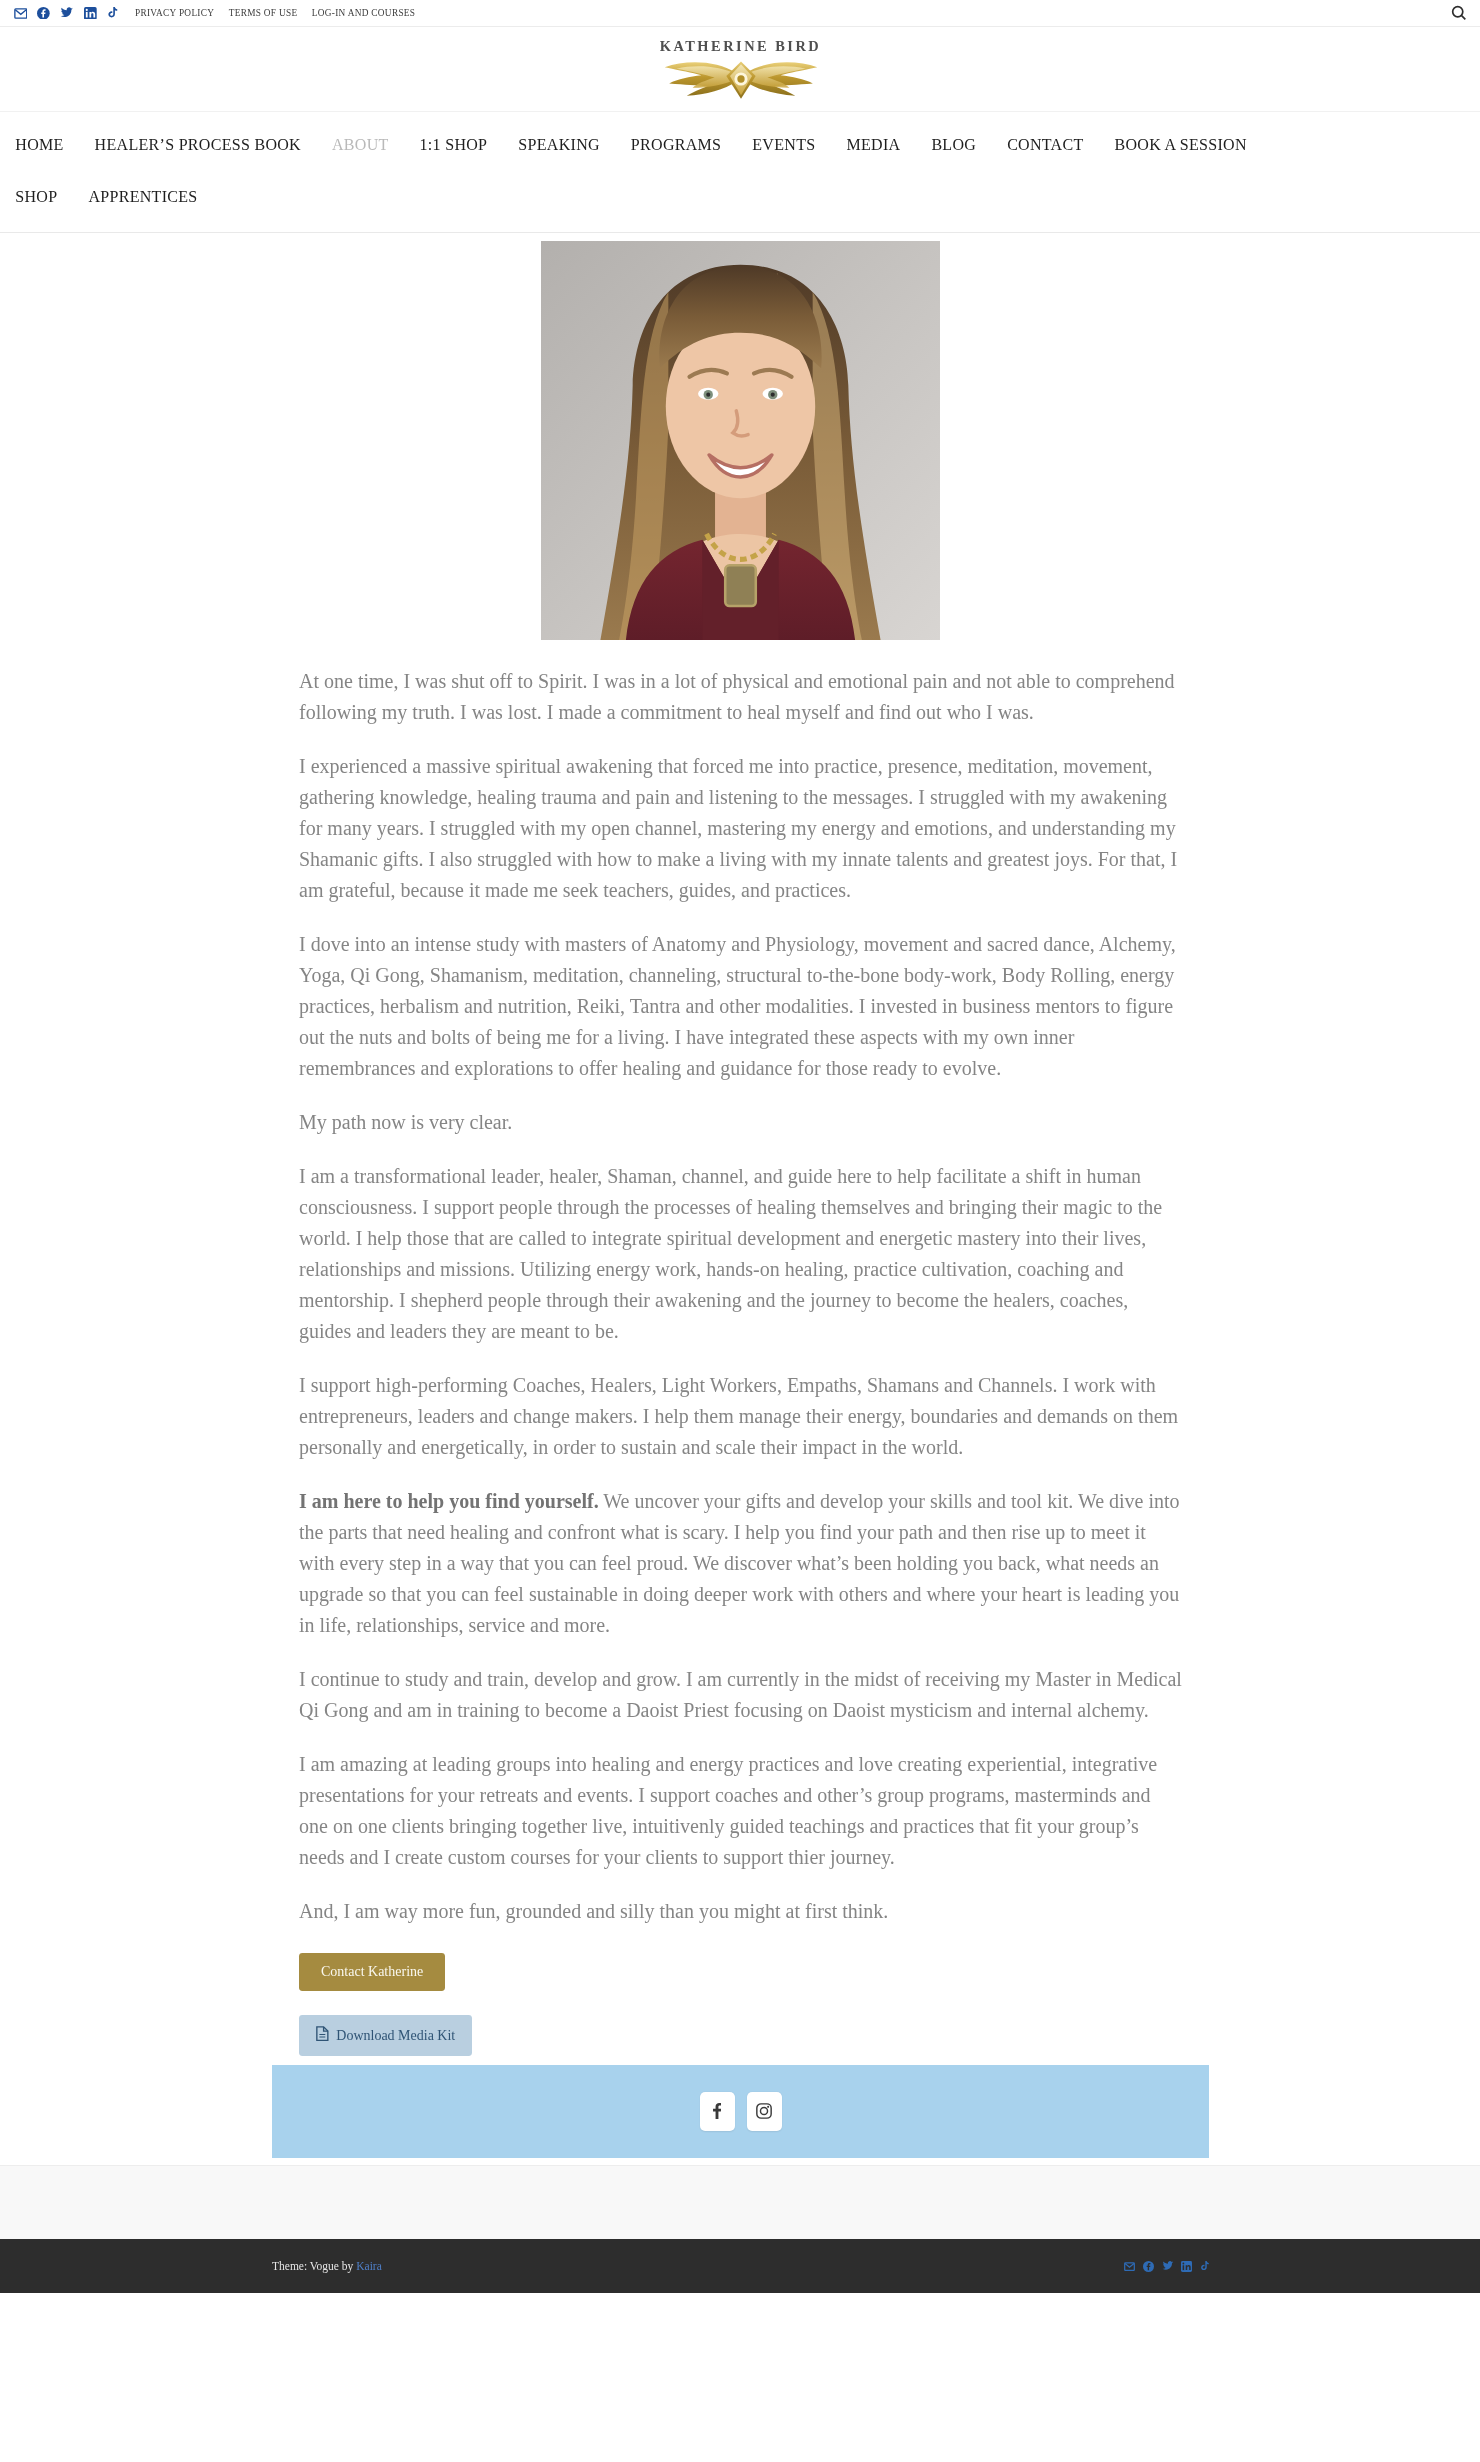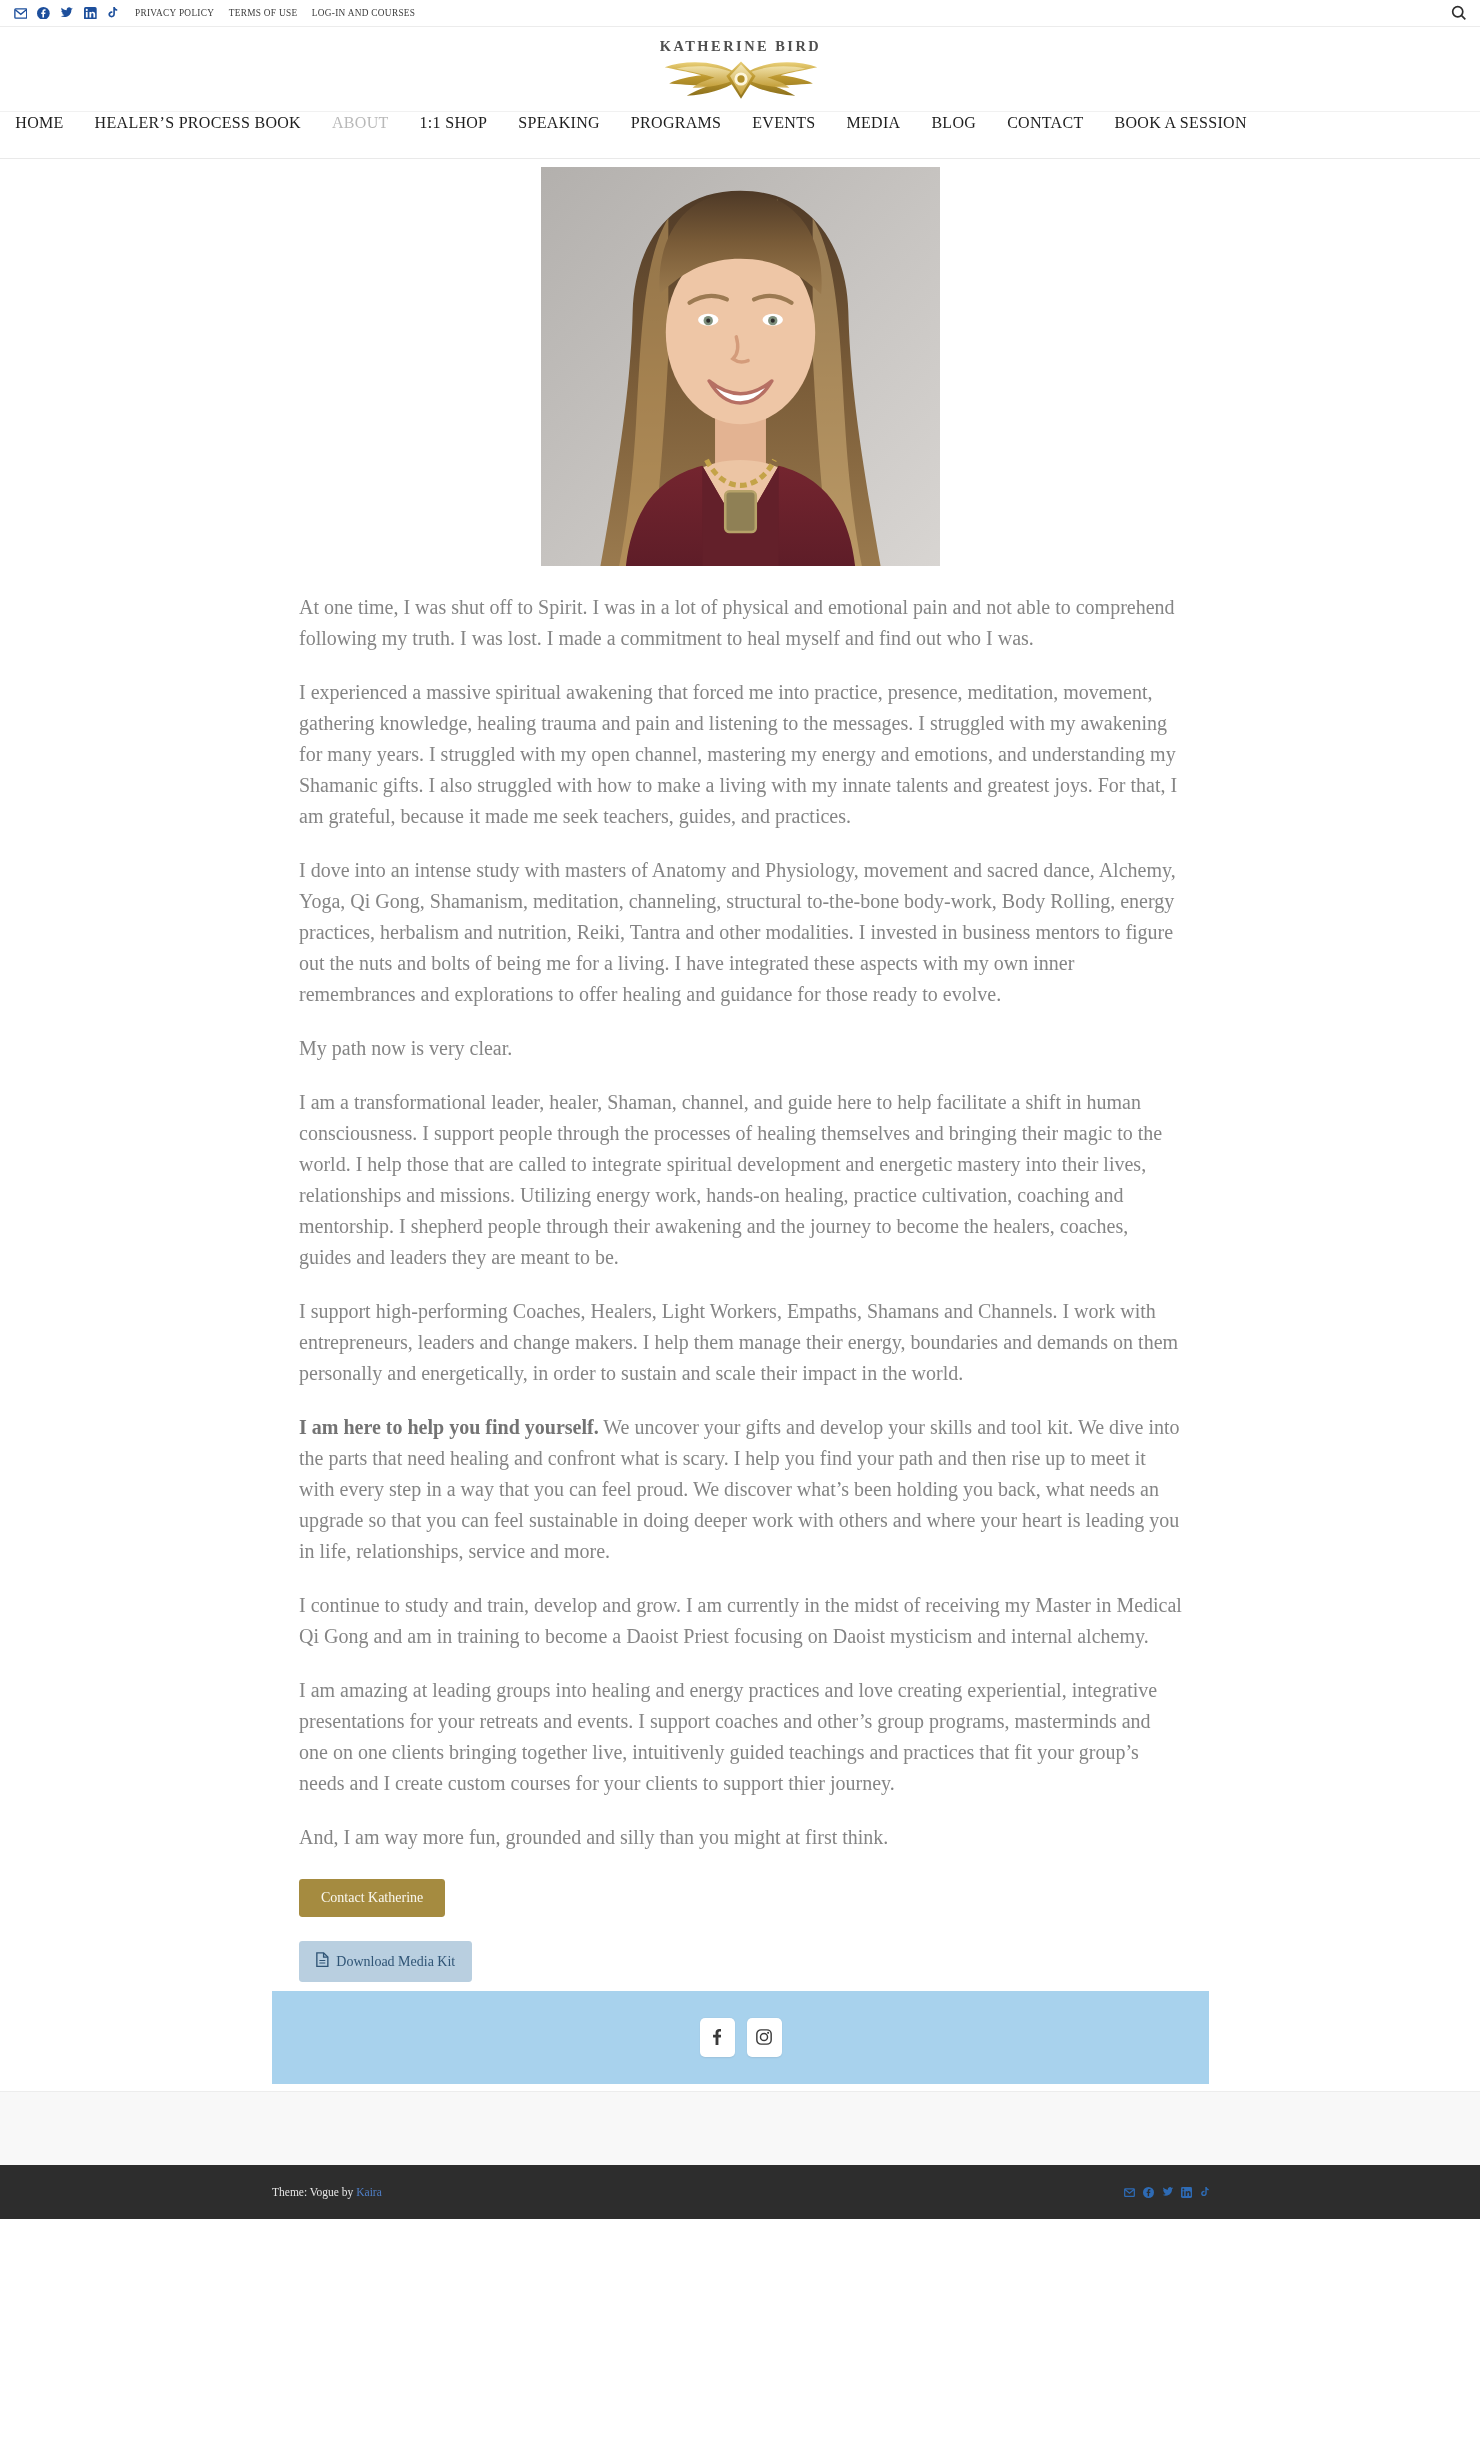--- a/index.html
+++ b/index.html
@@ -16,21 +16,21 @@
   .search-btn { cursor:pointer; display:flex; align-items:center; }
 
   
   .site-header { text-align:center; padding:11px 0 6.8px; border-bottom:0.8px solid #f1f1f1; }
   .site-title { font-size:14.4px; font-weight:bold; letter-spacing:2.5px; color:#4f4f4f; margin:0; }
   .logo-wings { margin-top:1.7px; }
 
   
   .main-nav { padding:1.7px 15.3px 25.5px; border-bottom:0.8px solid #e9e9e9; }
   .nav-row { display:flex; flex-wrap:wrap; column-gap:31px; }
-  .nav-row.r1 { }
+  .nav-row.r1 { margin-top:22px; }
   .nav-row.r2 { margin-top:34px; }
   .nav-item { font-size:16px; color:#1e1e1e; letter-spacing:0.3px; cursor:pointer; white-space:nowrap; }
   .nav-item.active { color:#b9b9b9; cursor:default; }
 
   
   .content { width:883px; margin:0 auto; padding-top:8.5px; }
   .portrait { display:block; width:399px; height:399px; margin:0 auto; }
   .content p { font-size:20px; line-height:31px; color:#858585; margin:0 0 23px; }
   .content p.first { margin-top:25.5px; }
   .lead-bold { color:#737373; font-weight:bold; }
@@ -144,20 +144,24 @@
     <a class="nav-item active">ABOUT</a>
     <a class="nav-item">1:1 SHOP</a>
     <a class="nav-item">SPEAKING</a>
     <a class="nav-item">PROGRAMS</a>
     <a class="nav-item">EVENTS</a>
     <a class="nav-item">MEDIA</a>
     <a class="nav-item">BLOG</a>
     <a class="nav-item">CONTACT</a>
     <a class="nav-item">BOOK A SESSION</a>
   </div>
+  <div class="nav-row r2">
+    <a class="nav-item">SHOP</a>
+    <a class="nav-item">APPRENTICES</a>
+  </div>
 </nav>
 
 <main class="content">
 
   <svg class="portrait" viewBox="0 0 470 470">
     <defs>
       <linearGradient id="bgg" x1="0" y1="0" x2="1" y2="1">
         <stop offset="0" stop-color="#b3b0ad"></stop>
           <stop offset="0.55" stop-color="#c8c5c2"></stop>
           <stop offset="1" stop-color="#d8d5d2"></stop>

